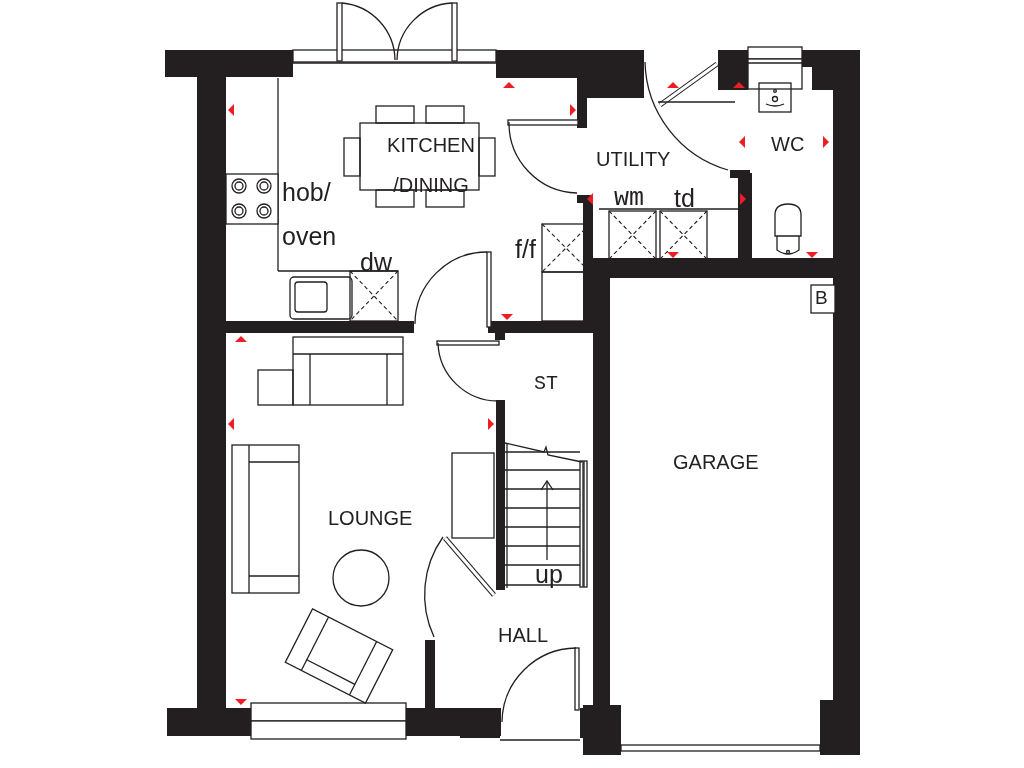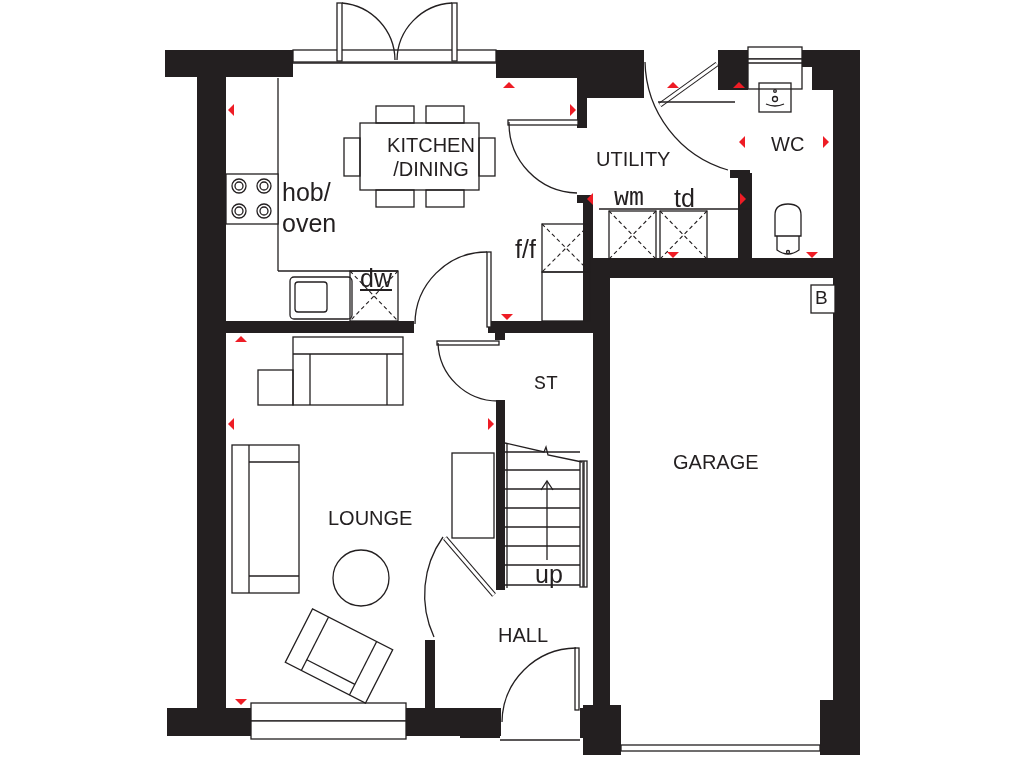--- a/index.html
+++ b/index.html
@@ -214,31 +214,31 @@
     <polygon class="mk" points="501,314 507,320 513,314"></polygon>
     <polygon class="mk" points="235,342 241,336 247,342"></polygon>
     <polygon class="mk" points="234,418 228,424 234,430"></polygon>
     <polygon class="mk" points="488,418 494,424 488,430"></polygon>
     <polygon class="mk" points="235,699 241,705 247,699"></polygon>
   </g>
 </svg>
 
 <div class="lbl room center" style="left:360px;top:135px;width:142px;">
   <div>KITCHEN</div>
-  <div style="margin-top:4px">/DINING</div>
+  <div style="margin-top:20px">/DINING</div>
 </div>
 <div class="lbl room" style="left:596px;top:149px;">UTILITY</div>
 <div class="lbl room" style="left:771px;top:134px;">WC</div>
 <div class="lbl room" style="left:534px;top:374px;font-family:Liberation Mono, monospace;">ST</div>
 <div class="lbl room" style="left:328px;top:472px;margin-top:36px;">LOUNGE</div>
 <div class="lbl room" style="left:498px;top:625px;">HALL</div>
 <div class="lbl room" style="left:673px;top:452px;">GARAGE</div>
 
 <div class="lbl small" style="left:282px;top:180px;">
   <div>hob/</div>
-  <div style="margin-top:6px">oven</div>
+  <div style="margin-top:19px">oven</div>
 </div>
-<div class="lbl small" style="left:360px;top:266px;text-decoration:underline;">dw</div>
+<div class="lbl small" style="left:360px;top:250px;">dw</div>
 <div class="lbl small" style="left:515px;top:237px;">f/f</div>
 <div class="lbl small" style="left:614px;top:186px;font-family:Liberation Mono, monospace;">wm</div>
 <div class="lbl small" style="left:674px;top:186px;">td</div>
 <div class="lbl" style="left:815px;top:288px;font-size:19px;">B</div>
 <div class="lbl small" style="left:535px;top:562px;">up</div>
 
 </body></html>

